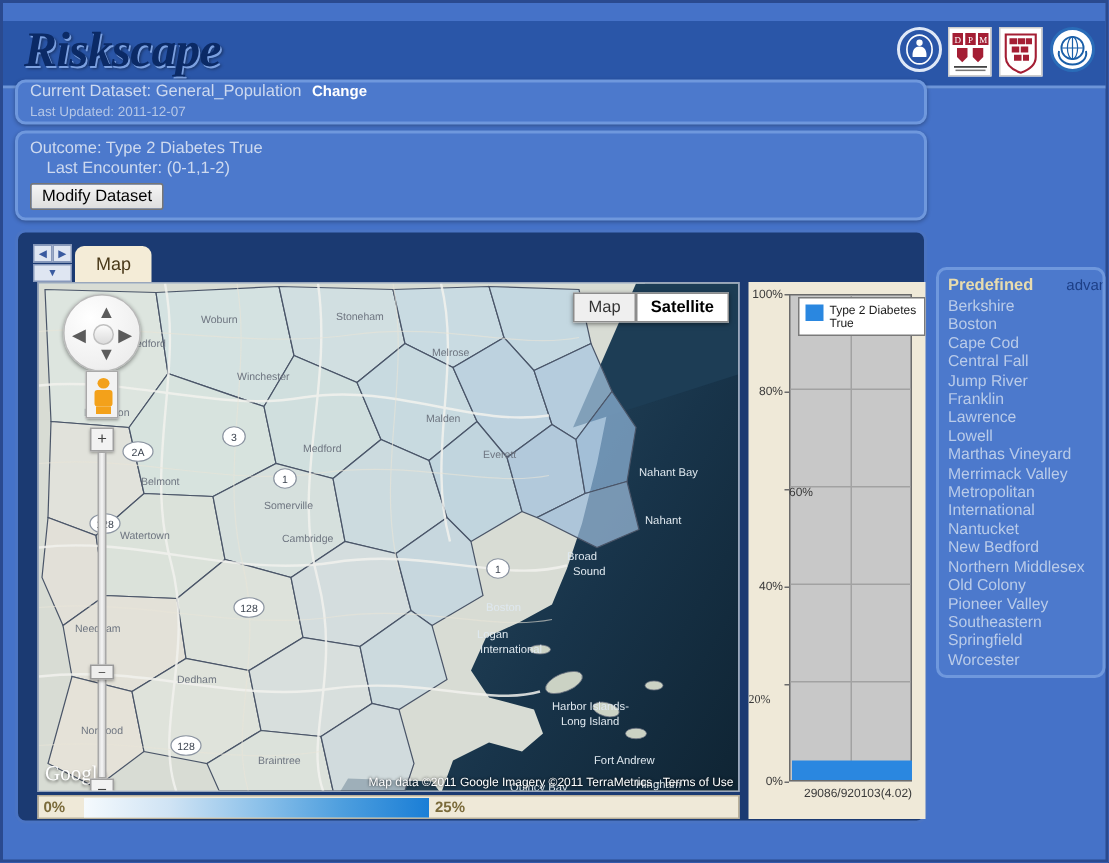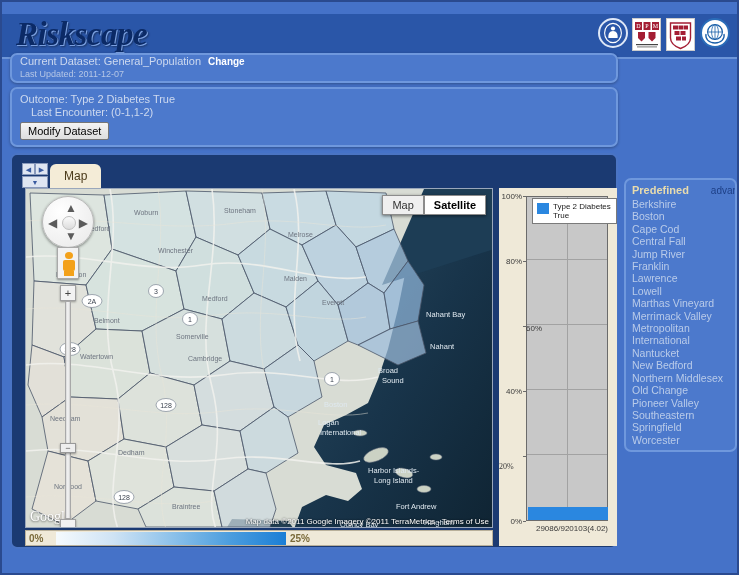--- a/index.html
+++ b/index.html
@@ -669,21 +669,21 @@
         <div class="region-item">Franklin</div>
         <div class="region-item">Lawrence</div>
         <div class="region-item">Lowell</div>
         <div class="region-item">Marthas Vineyard</div>
         <div class="region-item">Merrimack Valley</div>
         <div class="region-item">Metropolitan</div>
         <div class="region-item">International</div>
         <div class="region-item">Nantucket</div>
         <div class="region-item">New Bedford</div>
         <div class="region-item">Northern Middlesex</div>
-        <div class="region-item">Old Change</div>
+        <div class="region-item">Old Colony</div>
         <div class="region-item">Pioneer Valley</div>
         <div class="region-item">Southeastern</div>
         <div class="region-item">Springfield</div>
         <div class="region-item">Worcester</div>
       </div>
   </div>
 
 </div>
 
 </body></html>

